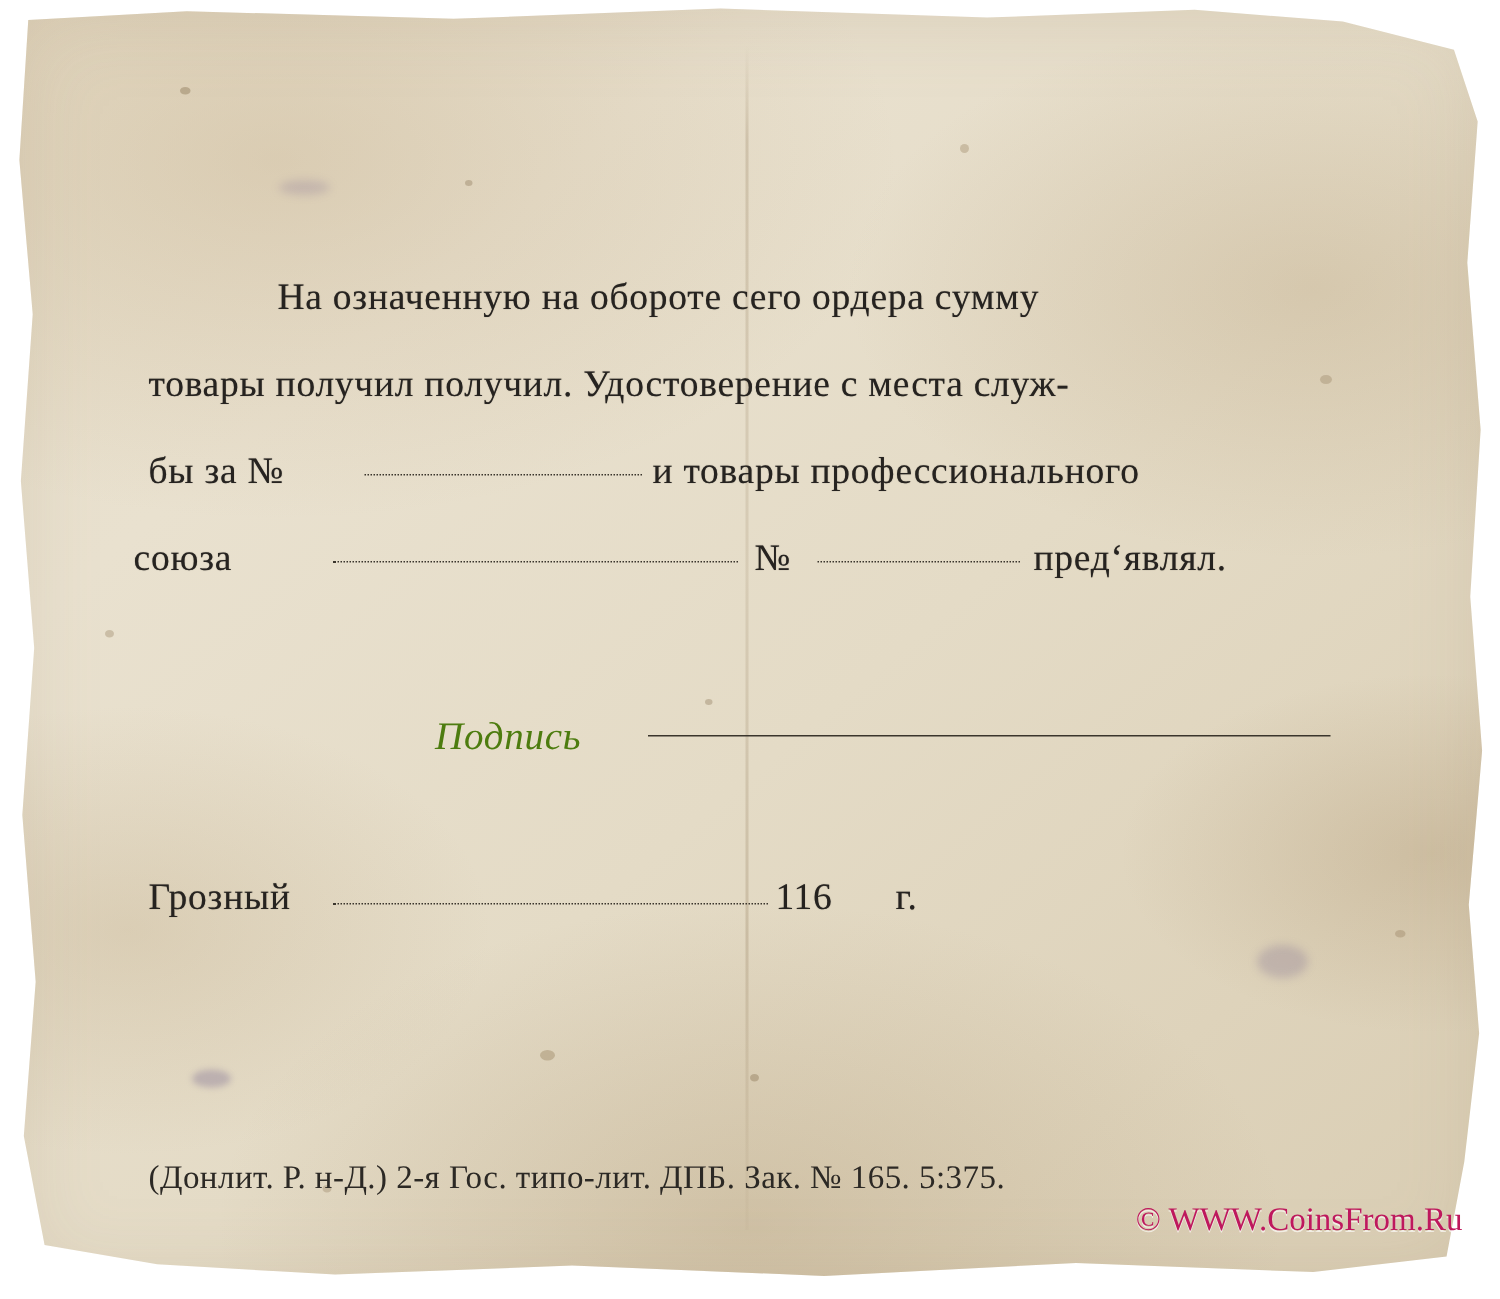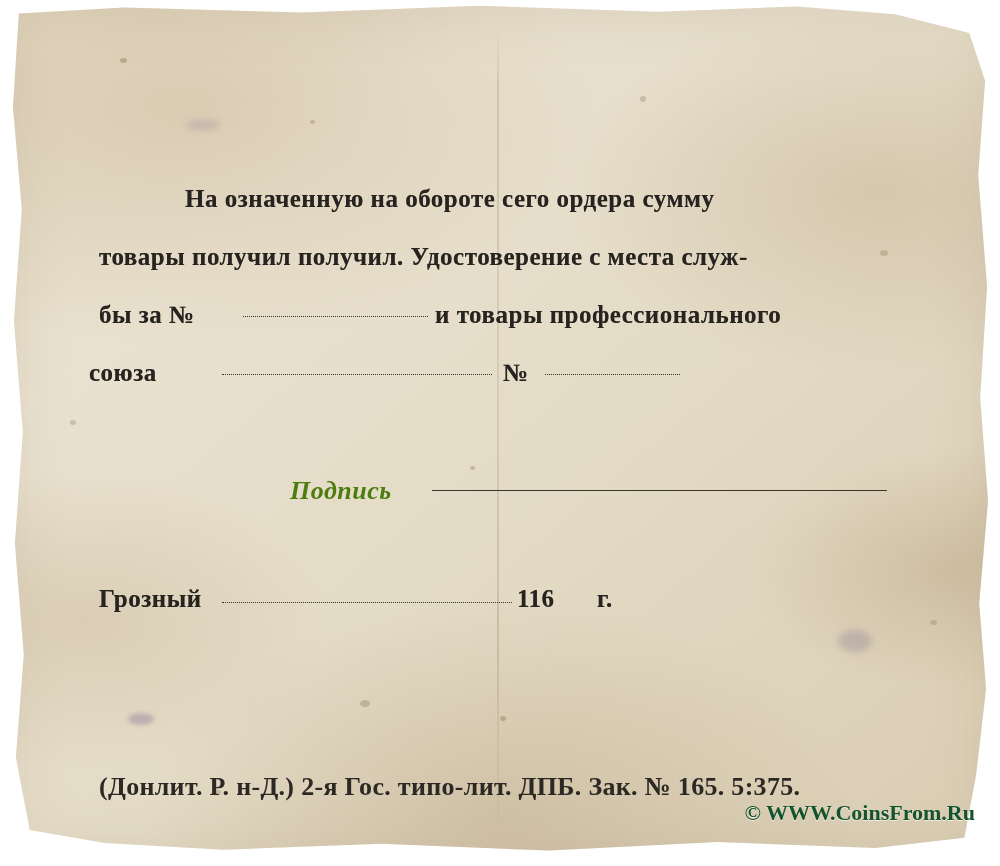--- a/index.html
+++ b/index.html
@@ -7,21 +7,20 @@
     padding: 0;
     background: #ffffff;
   }
   #page {
     position: relative;
     width: 989px;
     height: 866px;
     overflow: hidden;
     background: #ffffff;
     font-family: "Liberation Serif", serif;
-    font-weight: bold;
   }
 
   
   .paper {
     position: absolute;
     left: 6px;
     top: 4px;
     width: 988px;
     height: 856px;
     background:
@@ -88,32 +87,32 @@
     vertical-align: 6px;
     height: 12px;
   }
   .signature-word {
     font-family: "Liberation Serif", serif;
     font-style: italic;
     font-size: 26px;
     color: #4d7c0f;
   }
   .imprint {
-    font-size: 26px;
+    font-size: 22px;
     color: #2c2925;
     letter-spacing: 0.3px;
   }
 
   
   .wm {
     position: absolute;
     right: 14px;
     font-family: "Liberation Serif", serif;
     font-size: 22px;
-    color: #14532d;
+    color: #be185d;
     text-shadow: 0 1px 0 rgba(255,255,255,0.65);
     white-space: nowrap;
   }
   .wm1 { top: 800px; }
   .wm2 { top: 828px; }
 
   
   .smudge {
     position: absolute;
     pointer-events: none;
@@ -149,20 +148,21 @@
   <div class="txt body-line" style="left:99px;top:243px;">товары получил получил. Удостоверение с места служ-</div>
 
   <div class="txt body-line" style="left:99px;top:301px;">бы за №</div>
   <span class="txt" style="left:243px;top:301px;"><span class="dots" style="width:185px;"></span></span>
   <div class="txt body-line" style="left:435px;top:301px;">и товары  профессионального</div>
 
   <div class="txt body-line" style="left:89px;top:359px;">союза</div>
   <span class="txt" style="left:222px;top:359px;"><span class="dots" style="width:270px;"></span></span>
   <div class="txt body-line" style="left:503px;top:359px;">№</div>
   <span class="txt" style="left:545px;top:359px;"><span class="dots" style="width:135px;"></span></span>
+  <div class="txt body-line" style="left:689px;top:359px;">пред‘являл.</div>
 
   <div class="txt signature-word" style="left:290px;top:476px;">Подпись</div>
   <span class="txt" style="left:432px;top:478px;"><span class="rule" style="width:455px;"></span></span>
 
   <div class="txt body-line" style="left:99px;top:585px;">Грозный</div>
   <span class="txt" style="left:222px;top:587px;"><span class="dots" style="width:290px;"></span></span>
   <div class="txt body-line" style="left:517px;top:585px;">116</div>
   <div class="txt body-line" style="left:597px;top:585px;">г.</div>
 
   <div class="txt imprint" style="left:99px;top:772px;">(Донлит. Р. н-Д.) 2-я Гос. типо-лит. ДПБ. Зак.  № 165.  5:375.</div>

